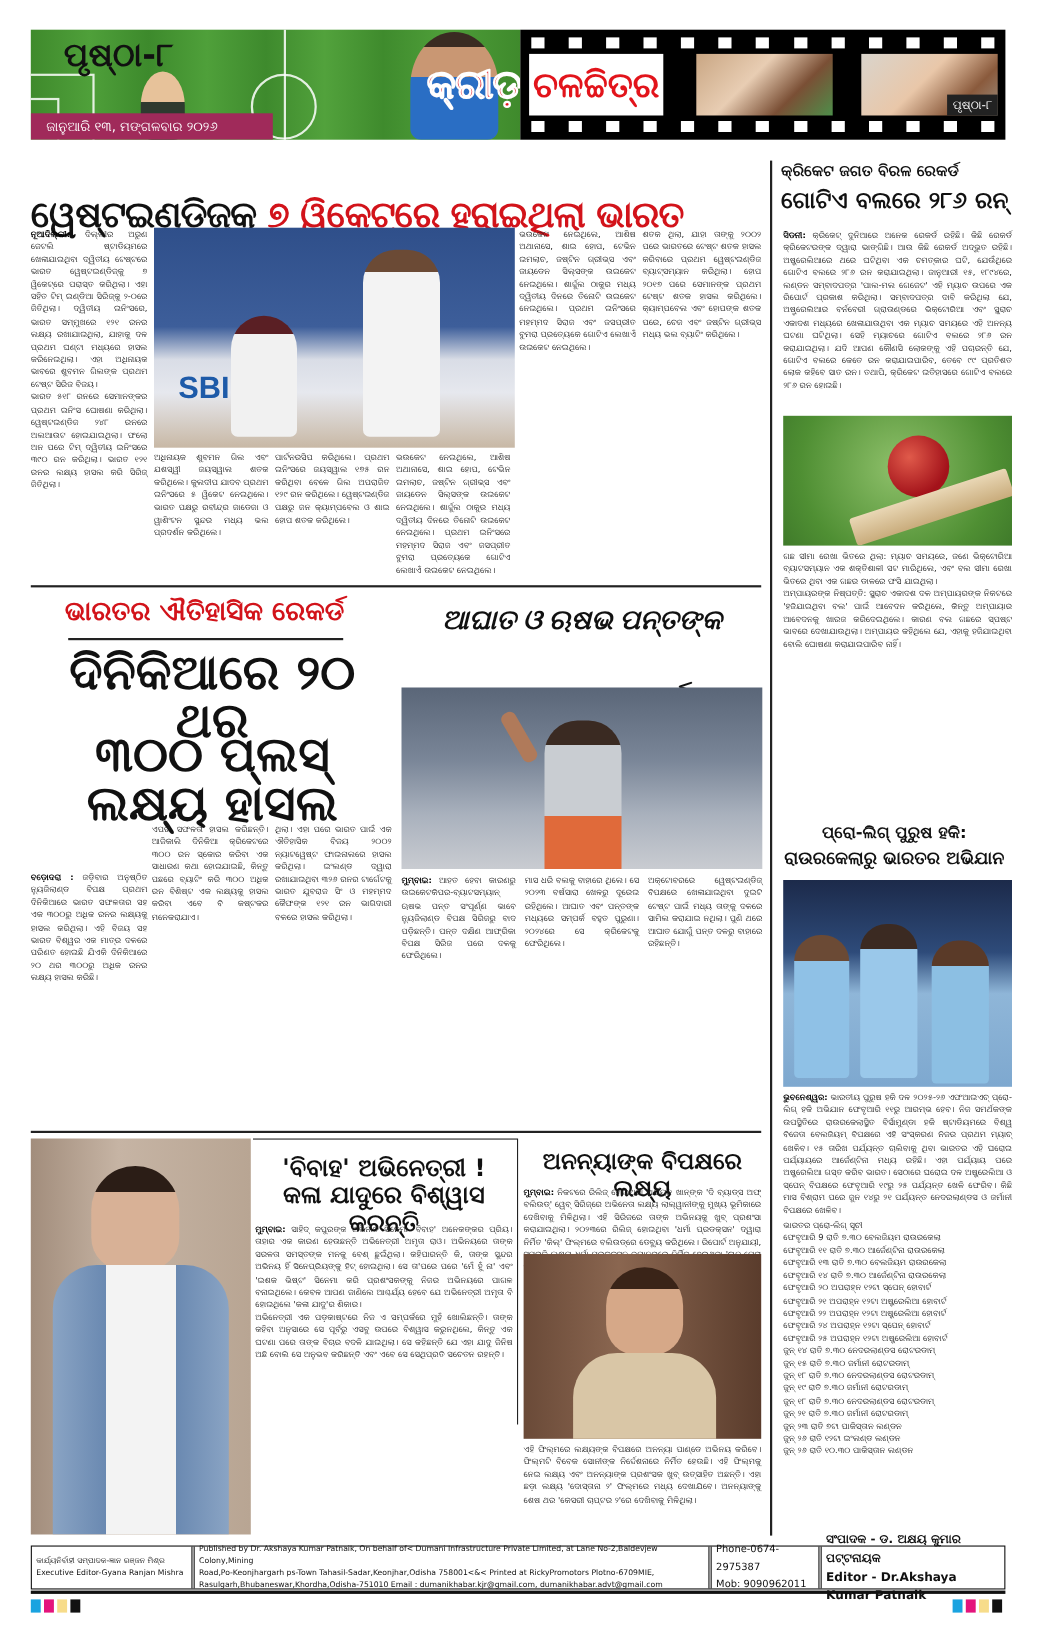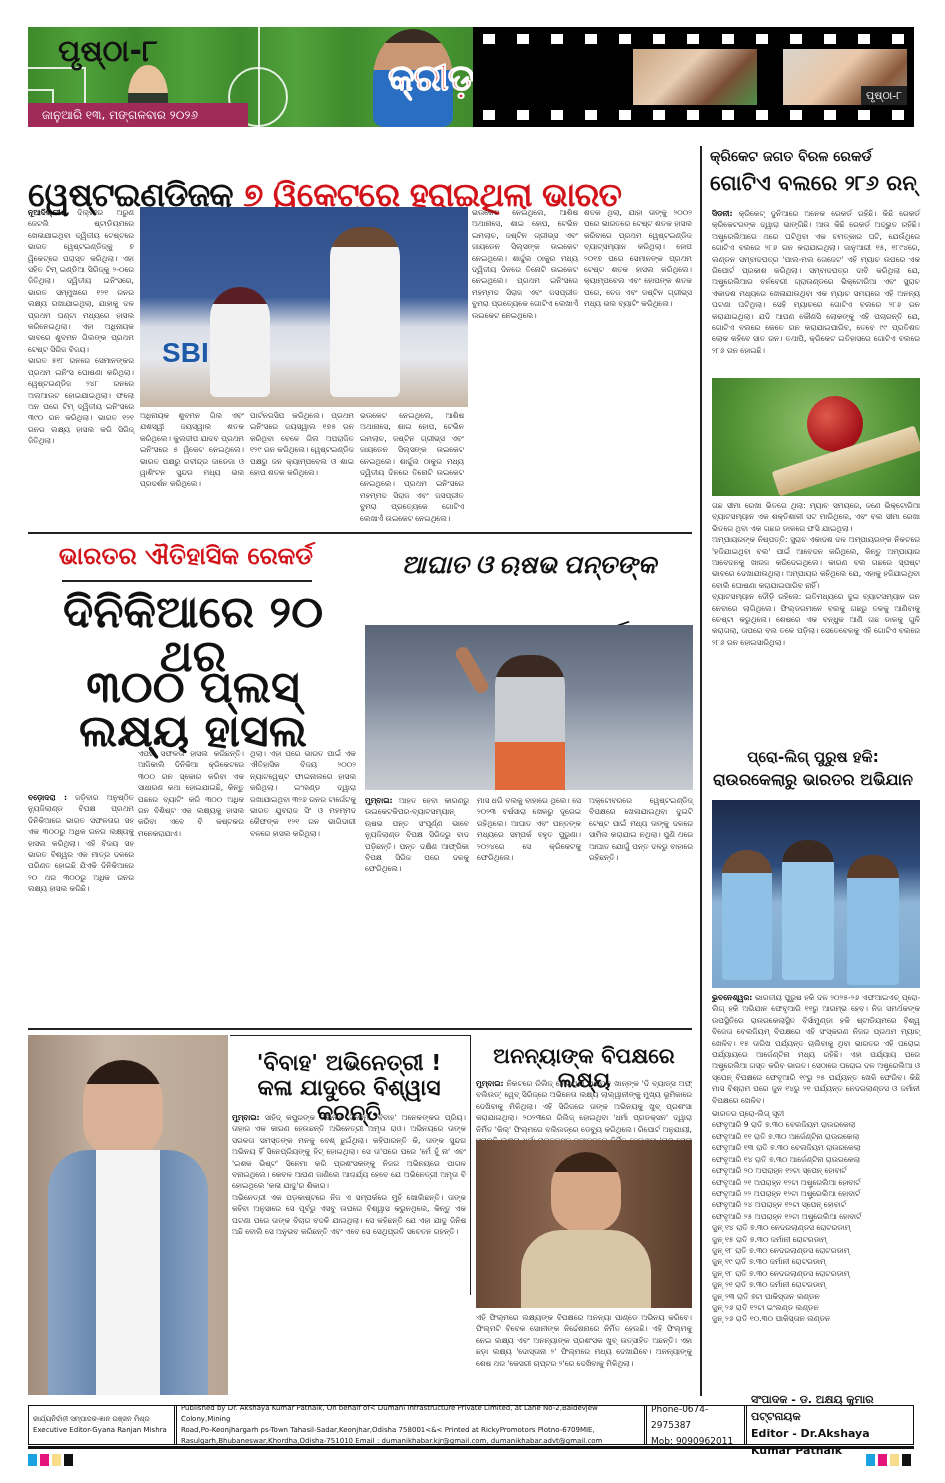--- a/index.html
+++ b/index.html
@@ -87,20 +87,21 @@
         <span></span>
         <span></span>
         <span></span>
         <span></span>
         <span></span>
         <span></span>
         <span></span>
         <span></span>
         <span></span>
       </div>
+    <div class="frame title">ଚଳଚ୍ଚିତ୍ର</div>
     <div class="frame actor1"></div>
     <div class="frame actor2">
       <span class="pg2">ପୃଷ୍ଠା-୮</span>
     </div>
   </div>
 </div>
 
 <div class="h-main">
   <span>ୱେଷ୍ଟଇଣ୍ଡିଜ୍‌କୁ</span>
   <span class="red">୭ ୱିକେଟ୍‌ରେ ହରାଇଥିଲା ଭାରତ</span>
@@ -136,21 +137,20 @@
   <b>ସିଡନୀ:</b>
   <span>କ୍ରିକେଟ୍ ଦୁନିଆରେ ଅନେକ ରେକର୍ଡ ରହିଛି। କିଛି ରେକର୍ଡ କ୍ରିକେଟରଙ୍କ ଦ୍ୱାରା ଭାଙ୍ଗିଛି। ଆଉ କିଛି ରେକର୍ଡ ଅଦ୍ଭୁତ ରହିଛି। ଅଷ୍ଟ୍ରେଲିଆରେ ଥରେ ଘଟିଥିବା ଏକ ଚମତ୍କାର ଘଟି, ଯେଉଁଥିରେ ଗୋଟିଏ ବଲରେ ୨୮୬ ରନ କରାଯାଇଥିଲା। ଜାନୁଆରୀ ୧୫, ୧୮୯୪ରେ, ଲଣ୍ଡନ ସମ୍ବାଦପତ୍ର 'ପାଲ-ମଲ ଗେଜେଟ' ଏହି ମ୍ୟାଚ ଉପରେ ଏକ ରିପୋର୍ଟ ପ୍ରକାଶ କରିଥିଲା। ସମ୍ବାଦପତ୍ର ଦାବି କରିଥିଲା ଯେ, ଅଷ୍ଟ୍ରେଲିଆର ବର୍ନବେରୀ ଗ୍ରାଉଣ୍ଡରେ ଭିକ୍ଟୋରିଆ ଏବଂ ସ୍କ୍ରାଚ ଏକାଦଶ ମଧ୍ୟରେ ଖେଳାଯାଉଥିବା ଏକ ମ୍ୟାଚ ସମୟରେ ଏହି ଅନନ୍ୟ ଘଟଣା ଘଟିଥିଲା। ସେହି ମ୍ୟାଚରେ ଗୋଟିଏ ବଲରେ ୨୮୬ ରନ କରାଯାଇଥିଲା। ଯଦି ଆପଣ କୌଣସି ଲୋକଙ୍କୁ ଏହି ପଚାରନ୍ତି ଯେ, ଗୋଟିଏ ବଲରେ କେତେ ରନ କରାଯାଇପାରିବ, ତେବେ ୯୯ ପ୍ରତିଶତ ଲୋକ କହିବେ ସାତ ରନ। ତଥାପି, କ୍ରିକେଟ ଇତିହାସରେ ଗୋଟିଏ ବଲରେ ୨୮୬ ରନ ହୋଇଛି।</span>
 </div>
 <div class="photo" style="left:712px;top:378px;width:208px;height:118px;background:radial-gradient(circle at 50% 40%,#8ec06a,#4f8f33 70%,#3f7a2a);">
   <div style="position:absolute;left:95px;top:18px;width:56px;height:56px;border-radius:50%;background:radial-gradient(circle at 35% 35%,#e05a4a,#a3121a 70%);"></div>
   <div style="position:absolute;left:60px;top:70px;width:150px;height:26px;background:linear-gradient(#e9d7b5,#c9ac7c);transform:rotate(-18deg);border-radius:3px;"></div>
 </div>
 <div class="col txt" style="left:712px;top:500px;width:208px;">
   <span>ଗଛ ସୀମା ରେଖା ଭିତରେ ଥିଲା: ମ୍ୟାଚ ସମୟରେ, ଜଣେ ଭିକ୍ଟୋରିଆ ବ୍ୟାଟସମ୍ୟାନ ଏକ ଶକ୍ତିଶାଳୀ ସଟ ମାରିଥିଲେ, ଏବଂ ବଲ ସୀମା ରେଖା ଭିତରେ ଥିବା ଏକ ଗଛର ଡାଳରେ ଫସି ଯାଇଥିଲା।</span><br>
   <span>ଅମ୍ପାୟରଙ୍କ ନିଷ୍ପତ୍ତି: ସ୍କ୍ରାଚ ଏକାଦଶ ଦଳ ଅମ୍ପାୟରଙ୍କ ନିକଟରେ 'ହଜିଯାଇଥିବା ବଲ' ପାଇଁ ଆବେଦନ କରିଥିଲେ, କିନ୍ତୁ ଅମ୍ପାୟାର ଆବେଦନକୁ ଖାରଜ କରିଦେଇଥିଲେ। କାରଣ ବଲ ଗଛରେ ସ୍ପଷ୍ଟ ଭାବରେ ଦେଖାଯାଉଥିଲା। ଅମ୍ପାୟର କହିଥିଲେ ଯେ, ଏହାକୁ ହଜିଯାଇଥିବା ବୋଲି ଘୋଷଣା କରାଯାଇପାରିବ ନାହିଁ।</span><br>
-  <span>ବ୍ୟାଟସମ୍ୟାନ ଦୌଡ଼ି ରହିଲେ: ଇତିମଧ୍ୟରେ ଦୁଇ ବ୍ୟାଟସମ୍ୟାନ ରନ ନେବାରେ ଲାଗିଥିଲେ। ଫିଲ୍ଡରମାନେ ବଲକୁ ଗଛରୁ ତଳକୁ ଆଣିବାକୁ ଚେଷ୍ଟା କରୁଥିଲେ। ଶେଷରେ ଏକ ବନ୍ଧୁକ ଆଣି ଗଛ ଡାଳକୁ ଗୁଳି କରାଗଲା, ତାପରେ ବଲ ତଳେ ପଡ଼ିଲା। ସେତେବେଳକୁ ଏହି ଗୋଟିଏ ବଲରେ ୨୮୬ ରନ ହୋଇସାରିଥିଲା।</span>
 </div>
 
 <div class="col" style="left:706px;top:748px;width:214px;text-align:center;">
   <div style="font-size:15px;font-weight:bold;">ପ୍ରୋ-ଲିଗ୍ ପୁରୁଷ ହକି:</div>
   <div style="font-size:16px;font-weight:bold;margin-top:4px;">ରାଉରକେଲାରୁ ଭାରତର ଅଭିଯାନ</div>
 </div>
 <div class="photo" style="left:712px;top:800px;width:208px;height:188px;background:linear-gradient(180deg,#1c2a4a 0,#2e4b7a 35%,#8fb6d8 55%,#7ea8cf 100%);">
   <div style="position:absolute;left:10px;top:50px;width:50px;height:130px;border-radius:24px 24px 4px 4px;background:linear-gradient(#6b4a35 0 18%,#8fc1e6 18%);"></div>
   <div style="position:absolute;left:70px;top:40px;width:52px;height:140px;border-radius:24px 24px 4px 4px;background:linear-gradient(#3b2a22 0 16%,#9ac8ea 16%);"></div>
   <div style="position:absolute;left:135px;top:55px;width:52px;height:130px;border-radius:24px 24px 4px 4px;background:linear-gradient(#5a3a28 0 18%,#8cbfe3 18%);"></div>

